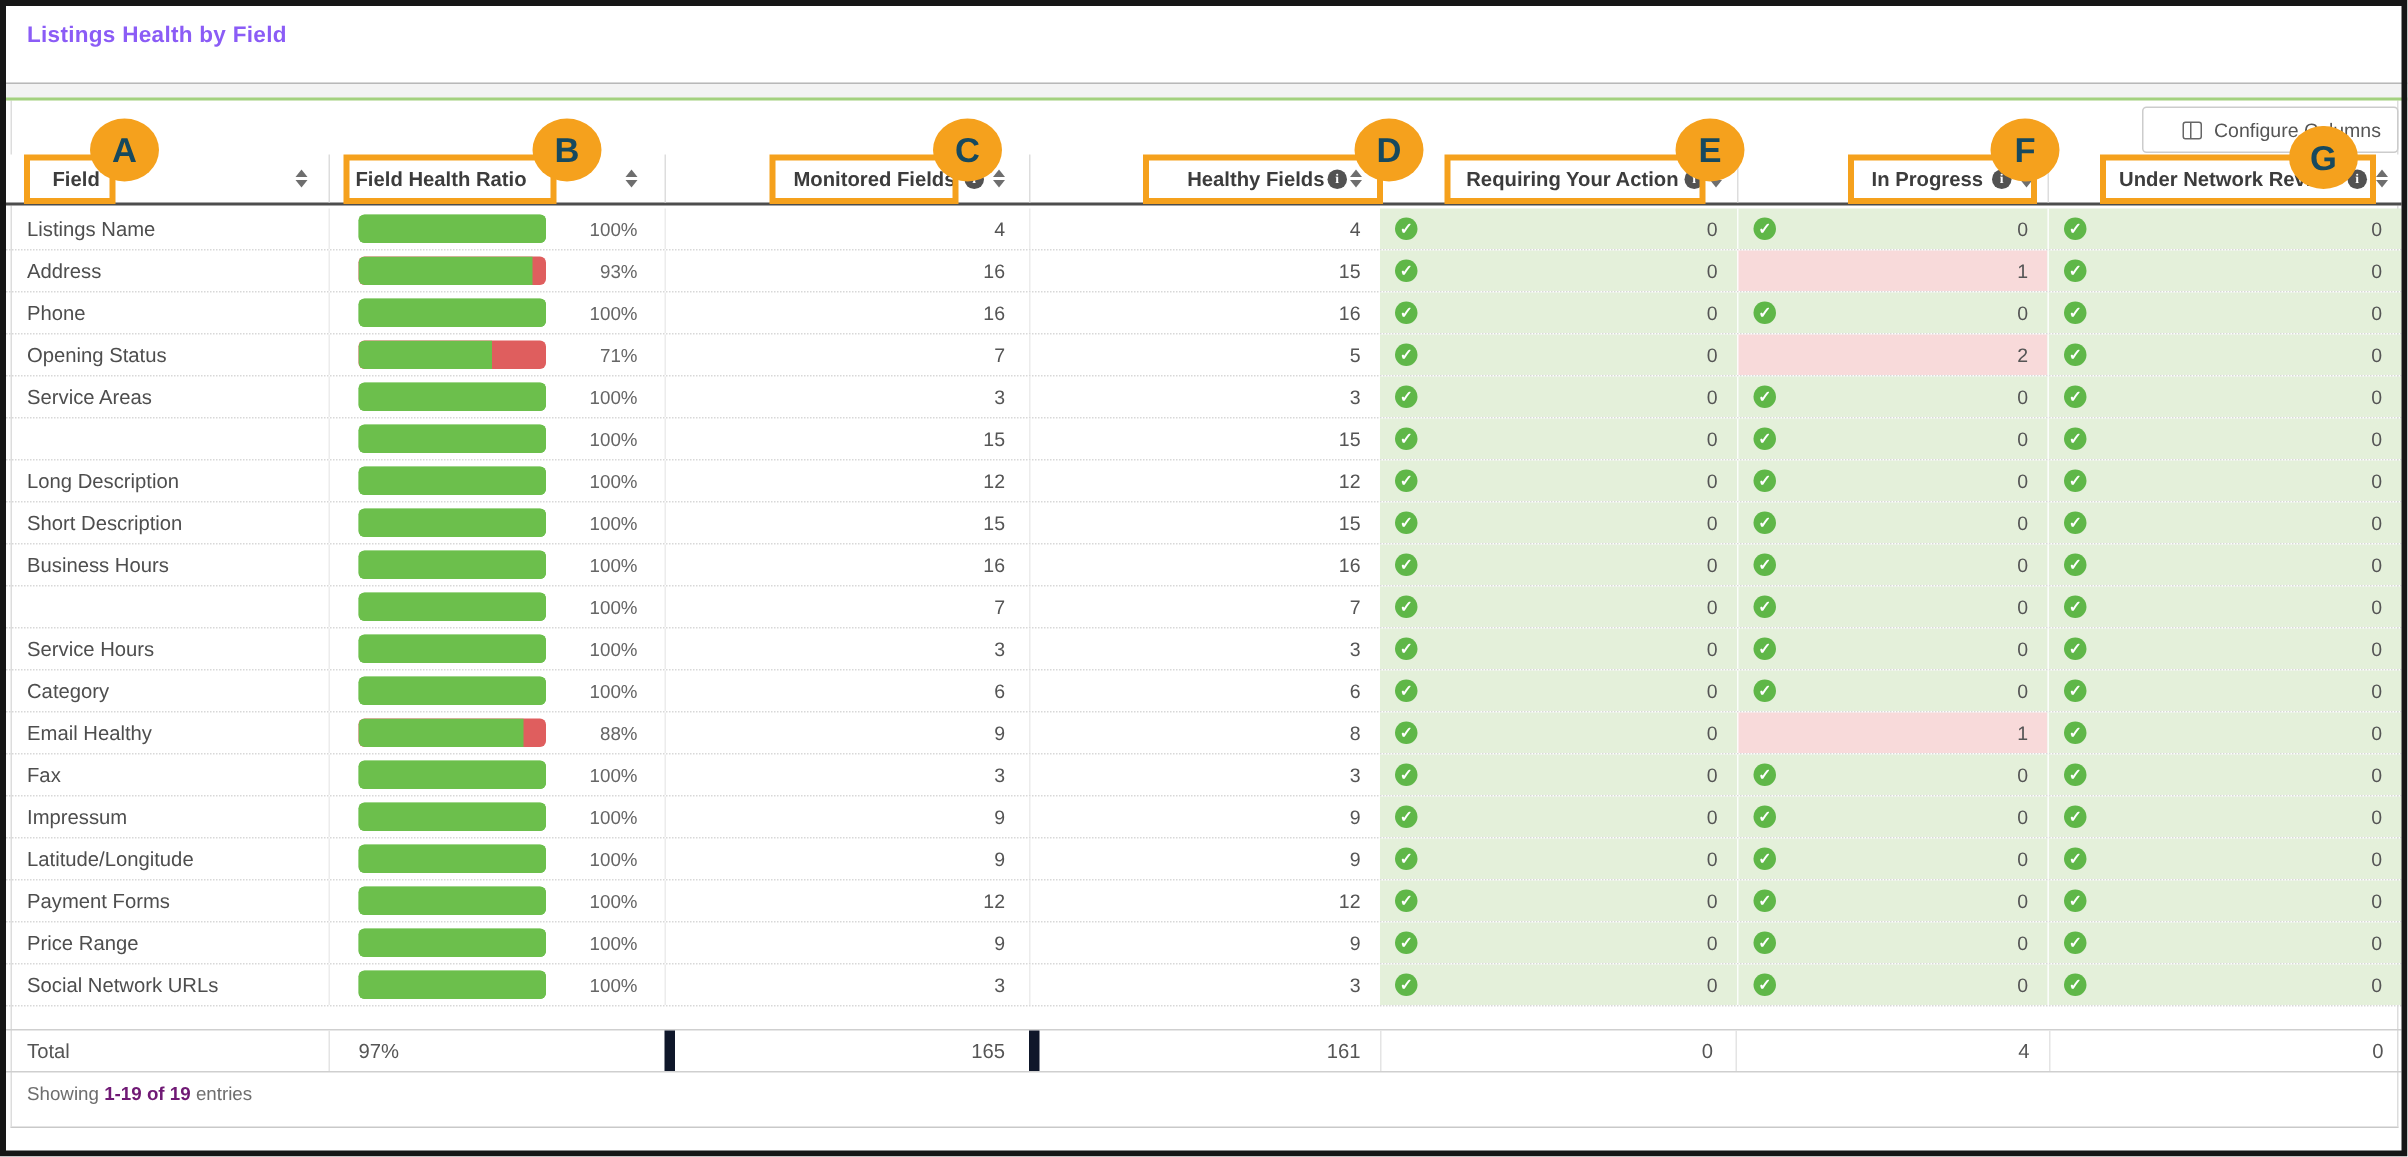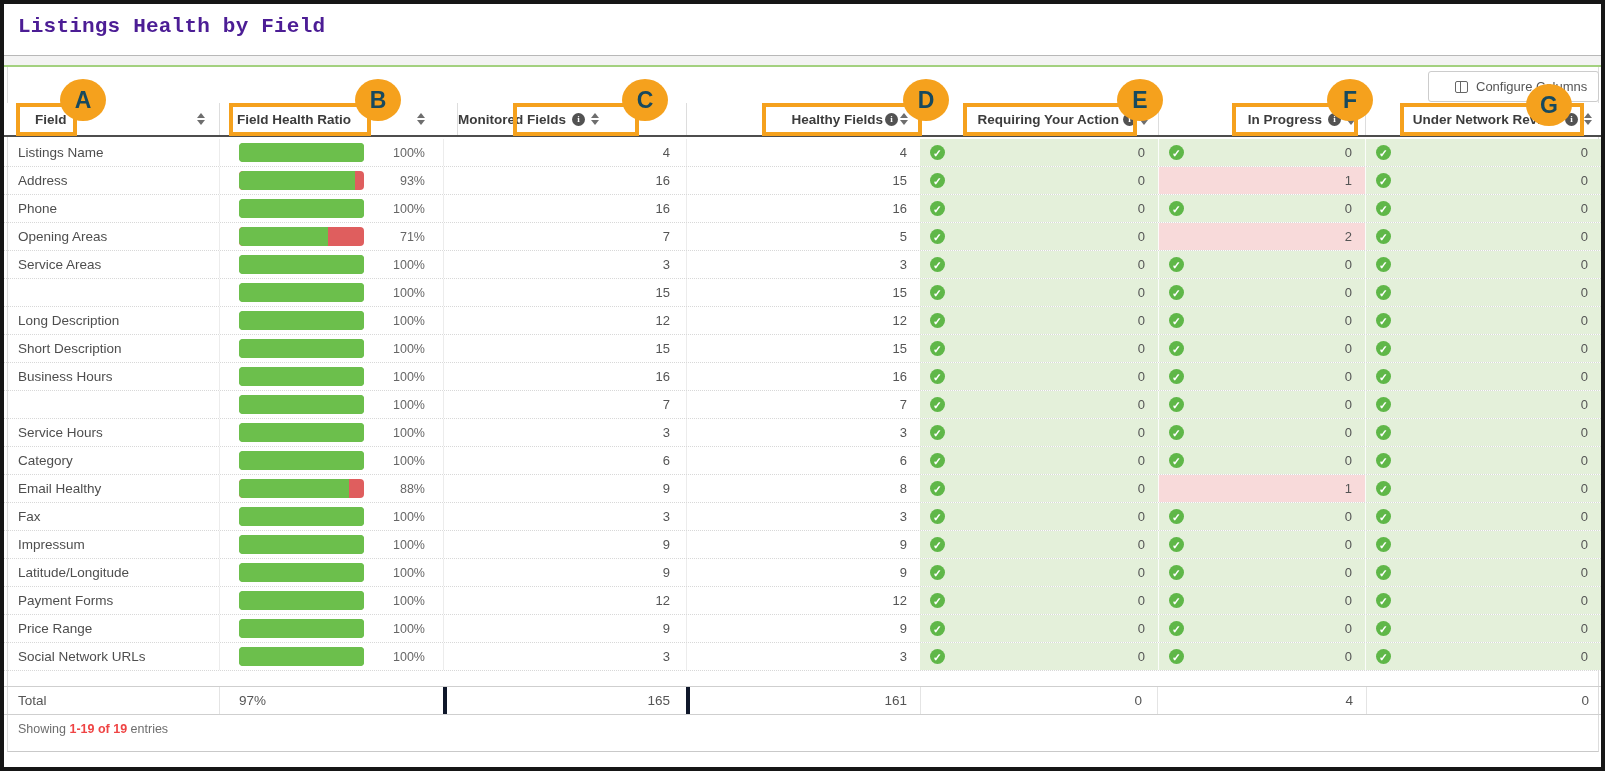--- a/index.html
+++ b/index.html
@@ -1,41 +1,41 @@
 <!DOCTYPE html>
 <html><head>
 <meta charset="utf-8">
 <style>
   * { margin:0; padding:0; box-sizing:border-box; }
   html,body { width:1605px; height:771px; }
   body { position:relative; background:#fff; font-family:"Liberation Sans",sans-serif; overflow:hidden; }
 
   .frame { position:absolute; inset:0; border:4px solid #161616; z-index:60; pointer-events:none; }
 
-  .page-title { position:absolute; left:18px; top:15px; font-size:21px; font-weight:700; color:#4c1d95; letter-spacing:.2px;font-family:Liberation Mono, monospace; }
+  .page-title { position:absolute; left:18px; top:15px; font-size:15px; font-weight:700; color:#8b5cf6; letter-spacing:.2px; }
   .title-band { position:absolute; left:0; right:0; top:55px; height:12px; background:#f3f3f3; border-top:1px solid #b8b8b8; }
   .green-line { position:absolute; left:0; right:0; top:65px; height:2px; background:#a3d17f; z-index:2; }
   .card { position:absolute; left:7px; right:6px; top:67px; height:685px; background:#fff;
           border-left:1px solid #ddd; border-right:1px solid #ddd; border-bottom:1px solid #c9c9c9; }
 
   
   .configure-btn { position:absolute; left:1428px; top:71px; width:171px; height:31px; background:#fff;
      border:1px solid #ccc; border-radius:3px; font-size:13px; color:#555; display:flex; align-items:center;
      padding-left:26px; gap:8px; white-space:nowrap; overflow:hidden; cursor:pointer; z-index:5;
      font-family:"Liberation Sans",sans-serif; }
   .cols-icon { width:13px; height:12px; border:1px solid #666; border-radius:2px; position:relative; flex:0 0 auto; }
   .cols-icon::before { content:""; position:absolute; left:4px; top:0; bottom:0; width:1px; background:#666; }
 
   
   .thead { position:absolute; left:4px; top:103px; width:1597px; height:34px; background:#fff; border-bottom:2px solid #4d4d4d; z-index:3; }
   .th { position:absolute; top:0; height:32px; display:flex; align-items:center; font-size:13.5px; font-weight:700; color:#3c3c3c; cursor:pointer; }
   .th + .th { border-left:1px solid #ddd; }
   .th-1 { left:0; width:215px; padding-left:31px; }
   .th-2 { left:215px; width:224px; padding-left:17px; }
-  .th-3 { left:453px; width:243px; padding-right:16px; gap:6px; }
+  .th-3 { left:439px; width:243px; justify-content:flex-end; padding-right:16px; gap:6px; }
   .th-4 { left:682px; width:234px; justify-content:flex-end; padding-right:12px; gap:2px; }
   .th-5 { left:916px; width:238px; justify-content:flex-end; padding-right:10px; gap:4px; }
   .th-6 { left:1154px; width:207px; justify-content:flex-end; padding-right:10px; gap:6px; }
   .th-7 { left:1361px; width:236px; justify-content:flex-end; padding-right:9px; gap:6px; }
   .th-1 .sort { position:absolute; right:14px; }
   .th-2 .sort { position:absolute; right:18px; }
 
   .sort { display:inline-flex; flex-direction:column; align-items:center; gap:2px; flex:0 0 auto; }
   .sort i { display:block; width:0; height:0; border-left:4px solid transparent; border-right:4px solid transparent; }
   .sort .up { border-bottom:5px solid #6e6e6e; }
@@ -64,27 +64,27 @@
   .pct { position:absolute; right:18px; font-size:12.5px; color:#666; }
   .chk { width:15px; height:15px; border-radius:50%; background:#5fb748; color:#fff; flex:0 0 auto;
          display:flex; align-items:center; justify-content:center; font-size:10.5px; font-weight:700; }
   .chk::before { content:"\2713"; }
 
   
   .total-row { position:absolute; left:4px; top:686px; width:1597px; height:29px;
                border-top:1px solid #cfcfcf; border-bottom:1px solid #cfcfcf; z-index:1; }
   .total-row .cell { height:27px; font-size:13.5px; color:#555; }
   .total-row .c2 { padding-left:19px; border-left:1px solid #e4e4e4; }
-  .total-row .c3,.total-row .c4 { border-left:4px solid #0f172a; }
+  .total-row .c3,.total-row .c4 { border-left:7px solid #0f172a; }
   .total-row .t5 { left:916px; width:237px; justify-content:flex-end; padding-right:15px; border-left:1px solid #e4e4e4; }
   .total-row .t6 { left:1153px; width:209px; justify-content:flex-end; padding-right:13px; border-left:1px solid #e4e4e4; }
   .total-row .t7 { left:1362px; width:235px; justify-content:flex-end; padding-right:12px; border-left:1px solid #e4e4e4; }
 
   .showing { position:absolute; left:18px; top:722px; font-size:12.5px; color:#6e6e6e; z-index:1; }
-  .showing b { color:#ef4444; }
+  .showing b { color:#701a75; }
 
   
   .hl-rect { position:absolute; top:103px; height:33px; border:4px solid #f5a11d; z-index:30; pointer-events:none; }
   .r1 { left:16px;   width:61px;  }
   .r2 { left:229px;  width:142px; }
   .r3 { left:513px;  width:126px; }
   .r4 { left:762px;  width:160px; }
   .r5 { left:963px;  width:174px; }
   .r6 { left:1232px; width:126px; }
   .r7 { left:1400px; width:184px; }
@@ -232,21 +232,21 @@
     <div class="cell c6 st st-progress">
       <span class="chk"></span>
       <span class="val">0</span>
     </div>
     <div class="cell c7 st st-review">
       <span class="chk"></span>
       <span class="val">0</span>
     </div>
   </div>
     <div class="row">
-    <div class="cell c1">Opening Areas</div>
+    <div class="cell c1">Opening Status</div>
     <div class="cell c2">
       <div class="bar">
           <div class="fill" style="width: 71%;"></div>
         </div>
       <span class="pct">71%</span>
     </div>
     <div class="cell c3">7</div>
     <div class="cell c4">5</div>
     <div class="cell c5 st st-action">
       <span class="chk"></span>

